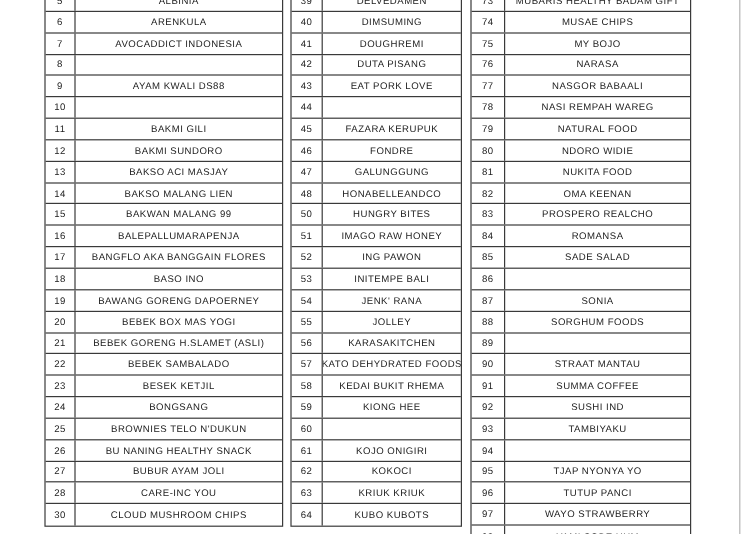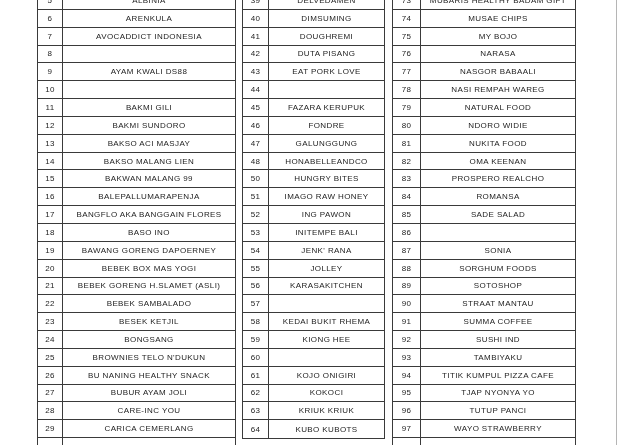--- a/index.html
+++ b/index.html
@@ -149,24 +149,20 @@
       </div>
       <div class="row">
         <div class="cell num">27</div>
         <div class="cell name">BUBUR AYAM JOLI</div>
       </div>
       <div class="row">
         <div class="cell num">28</div>
         <div class="cell name">CARE-INC YOU</div>
       </div>
       <div class="row">
-        <div class="cell num">29</div>
-        <div class="cell name">CARICA CEMERLANG</div>
-      </div>
-      <div class="row">
         <div class="cell num">30</div>
         <div class="cell name">CLOUD MUSHROOM CHIPS</div>
       </div>
     </div>
   <div class="col-group g2">
       <div class="row">
         <div class="cell num">39</div>
         <div class="cell name">DELVEDAMEN</div>
       </div>
       <div class="row">
@@ -227,20 +223,21 @@
       <div class="row">
         <div class="cell num">55</div>
         <div class="cell name">JOLLEY</div>
       </div>
       <div class="row">
         <div class="cell num">56</div>
         <div class="cell name">KARASAKITCHEN</div>
       </div>
       <div class="row">
         <div class="cell num">57</div>
+        <div class="cell name">KATO DEHYDRATED FOODS</div>
       </div>
       <div class="row">
         <div class="cell num">58</div>
         <div class="cell name">KEDAI BUKIT RHEMA</div>
       </div>
       <div class="row">
         <div class="cell num">59</div>
         <div class="cell name">KIONG HEE</div>
       </div>
       <div class="row">
@@ -322,41 +319,39 @@
       <div class="row">
         <div class="cell num">87</div>
         <div class="cell name">SONIA</div>
       </div>
       <div class="row">
         <div class="cell num">88</div>
         <div class="cell name">SORGHUM FOODS</div>
       </div>
       <div class="row">
         <div class="cell num">89</div>
-        <div class="cell name">SOTOSHOP</div>
       </div>
       <div class="row">
         <div class="cell num">90</div>
         <div class="cell name">STRAAT MANTAU</div>
       </div>
       <div class="row">
         <div class="cell num">91</div>
         <div class="cell name">SUMMA COFFEE</div>
       </div>
       <div class="row">
         <div class="cell num">92</div>
         <div class="cell name">SUSHI IND</div>
       </div>
       <div class="row">
         <div class="cell num">93</div>
         <div class="cell name">TAMBIYAKU</div>
       </div>
       <div class="row">
         <div class="cell num">94</div>
-        <div class="cell name">TITIK KUMPUL PIZZA CAFE</div>
       </div>
       <div class="row">
         <div class="cell num">95</div>
         <div class="cell name">TJAP NYONYA YO</div>
       </div>
       <div class="row">
         <div class="cell num">96</div>
         <div class="cell name">TUTUP PANCI</div>
       </div>
       <div class="row">

